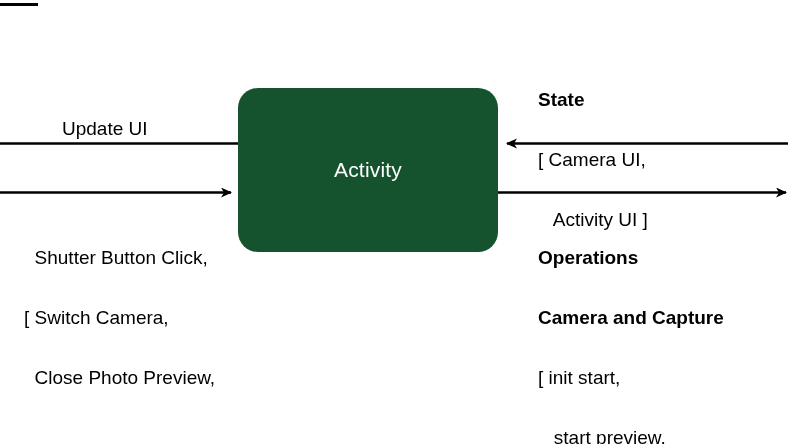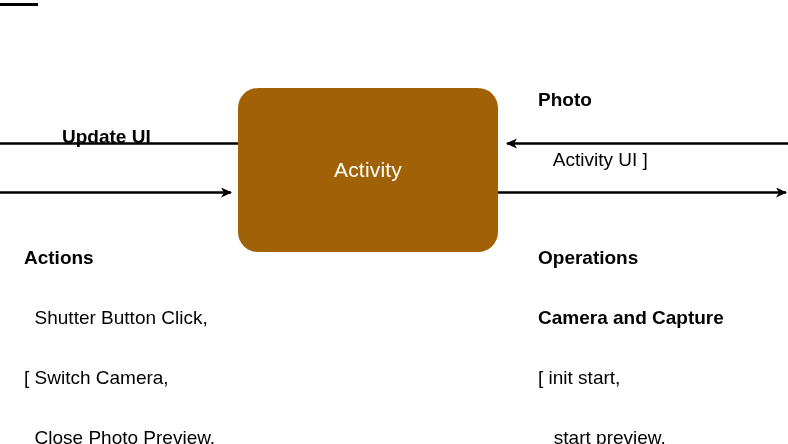--- a/index.html
+++ b/index.html
@@ -65,21 +65,21 @@
     line-height: 24px;
     display: block;
   }
   .block .ln {
     font-weight: 400;
     font-size: 19px;
     line-height: 24px;
     display: block;
   }
   
-  #label-update-ui { left: 62px;  top: 124px; font-weight: bold; font-size: 19px; }
+  #label-update-ui { left: 62px;  top: 116px; font-weight: normal; font-size: 19px; }
   #block-actions   { left: 24px;  top: 210px; }
   #block-state     { left: 538px; top: 52px;  }
   #block-ops       { left: 538px; top: 210px; }
   .corner-tick {
     position: absolute;
     left: 0px;
     top: 3px;
     width: 38px;
     height: 3px;
     background: #000000;
@@ -104,37 +104,37 @@
 
     <line x1="238" y1="143.5" x2="0" y2="143.5" stroke="#000000" stroke-width="2.6"></line>
 
     <line x1="0" y1="192.5" x2="231" y2="192.5" stroke="#000000" stroke-width="2.6" marker-end="url(#arrow-right)"></line>
 
     <line x1="788" y1="143.5" x2="507" y2="143.5" stroke="#000000" stroke-width="2.6" marker-end="url(#arrow-left)"></line>
 
     <line x1="498" y1="192.5" x2="786" y2="192.5" stroke="#000000" stroke-width="2.6" marker-end="url(#arrow-right)"></line>
   </svg>
 
-  <div class="node-box" style="background: #a16207;">
+  <div class="node-box" style="background: #14532d;">
     <span class="node-label" style="color: rgb(255, 255, 255);">Activity</span>
   </div>
 
   <div class="txt bold" id="label-update-ui">Update UI</div>
 
   <div class="block" id="block-actions">
-    <span class="hdr">Actions</span>
     <span class="ln">  Shutter Button Click,</span>
     <span class="ln">[ Switch Camera,</span>
     <span class="ln">  Close Photo Preview,</span>
     
     
   </div>
 
   <div class="block" id="block-state">
-    <span class="hdr">Photo</span>
+    <span class="hdr">State</span>
+    <span class="ln">[ Camera UI,</span>
     <span class="ln">   Activity UI ]</span>
   </div>
 
   <div class="block" id="block-ops">
     <span class="hdr">Operations</span>
     <span class="hdr">Camera and Capture</span>
     <span class="ln">[ init start,</span>
     <span class="ln">   start preview,</span>
     
     

